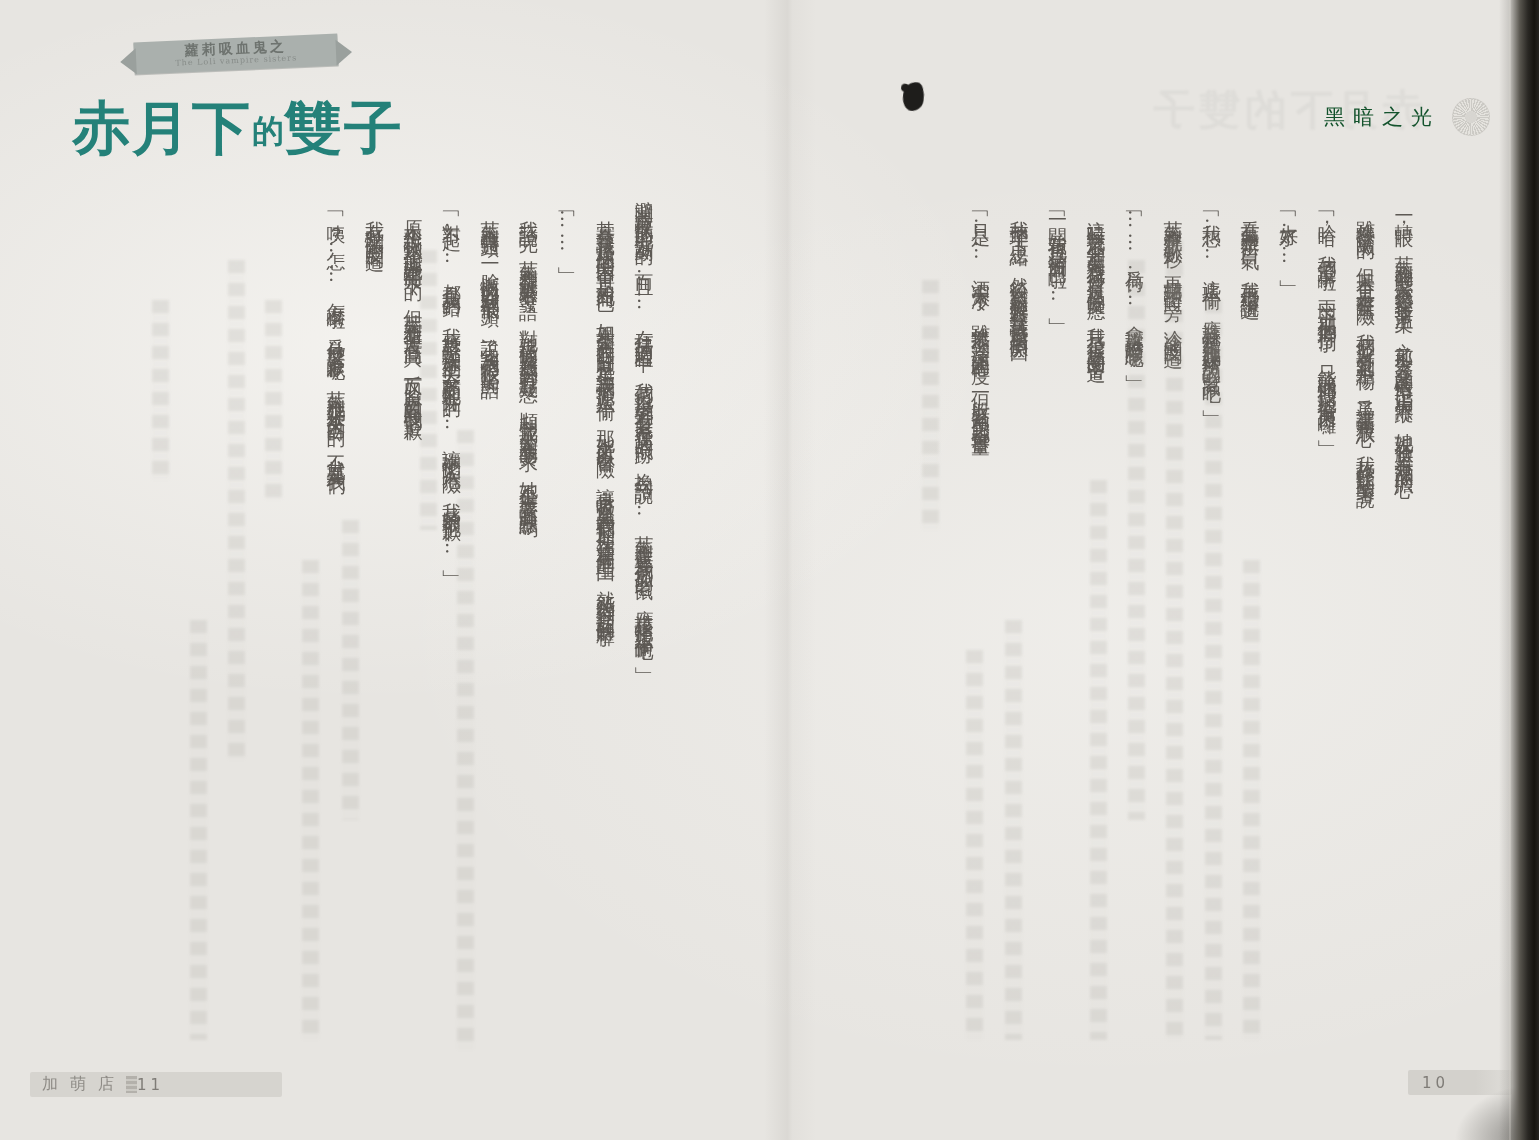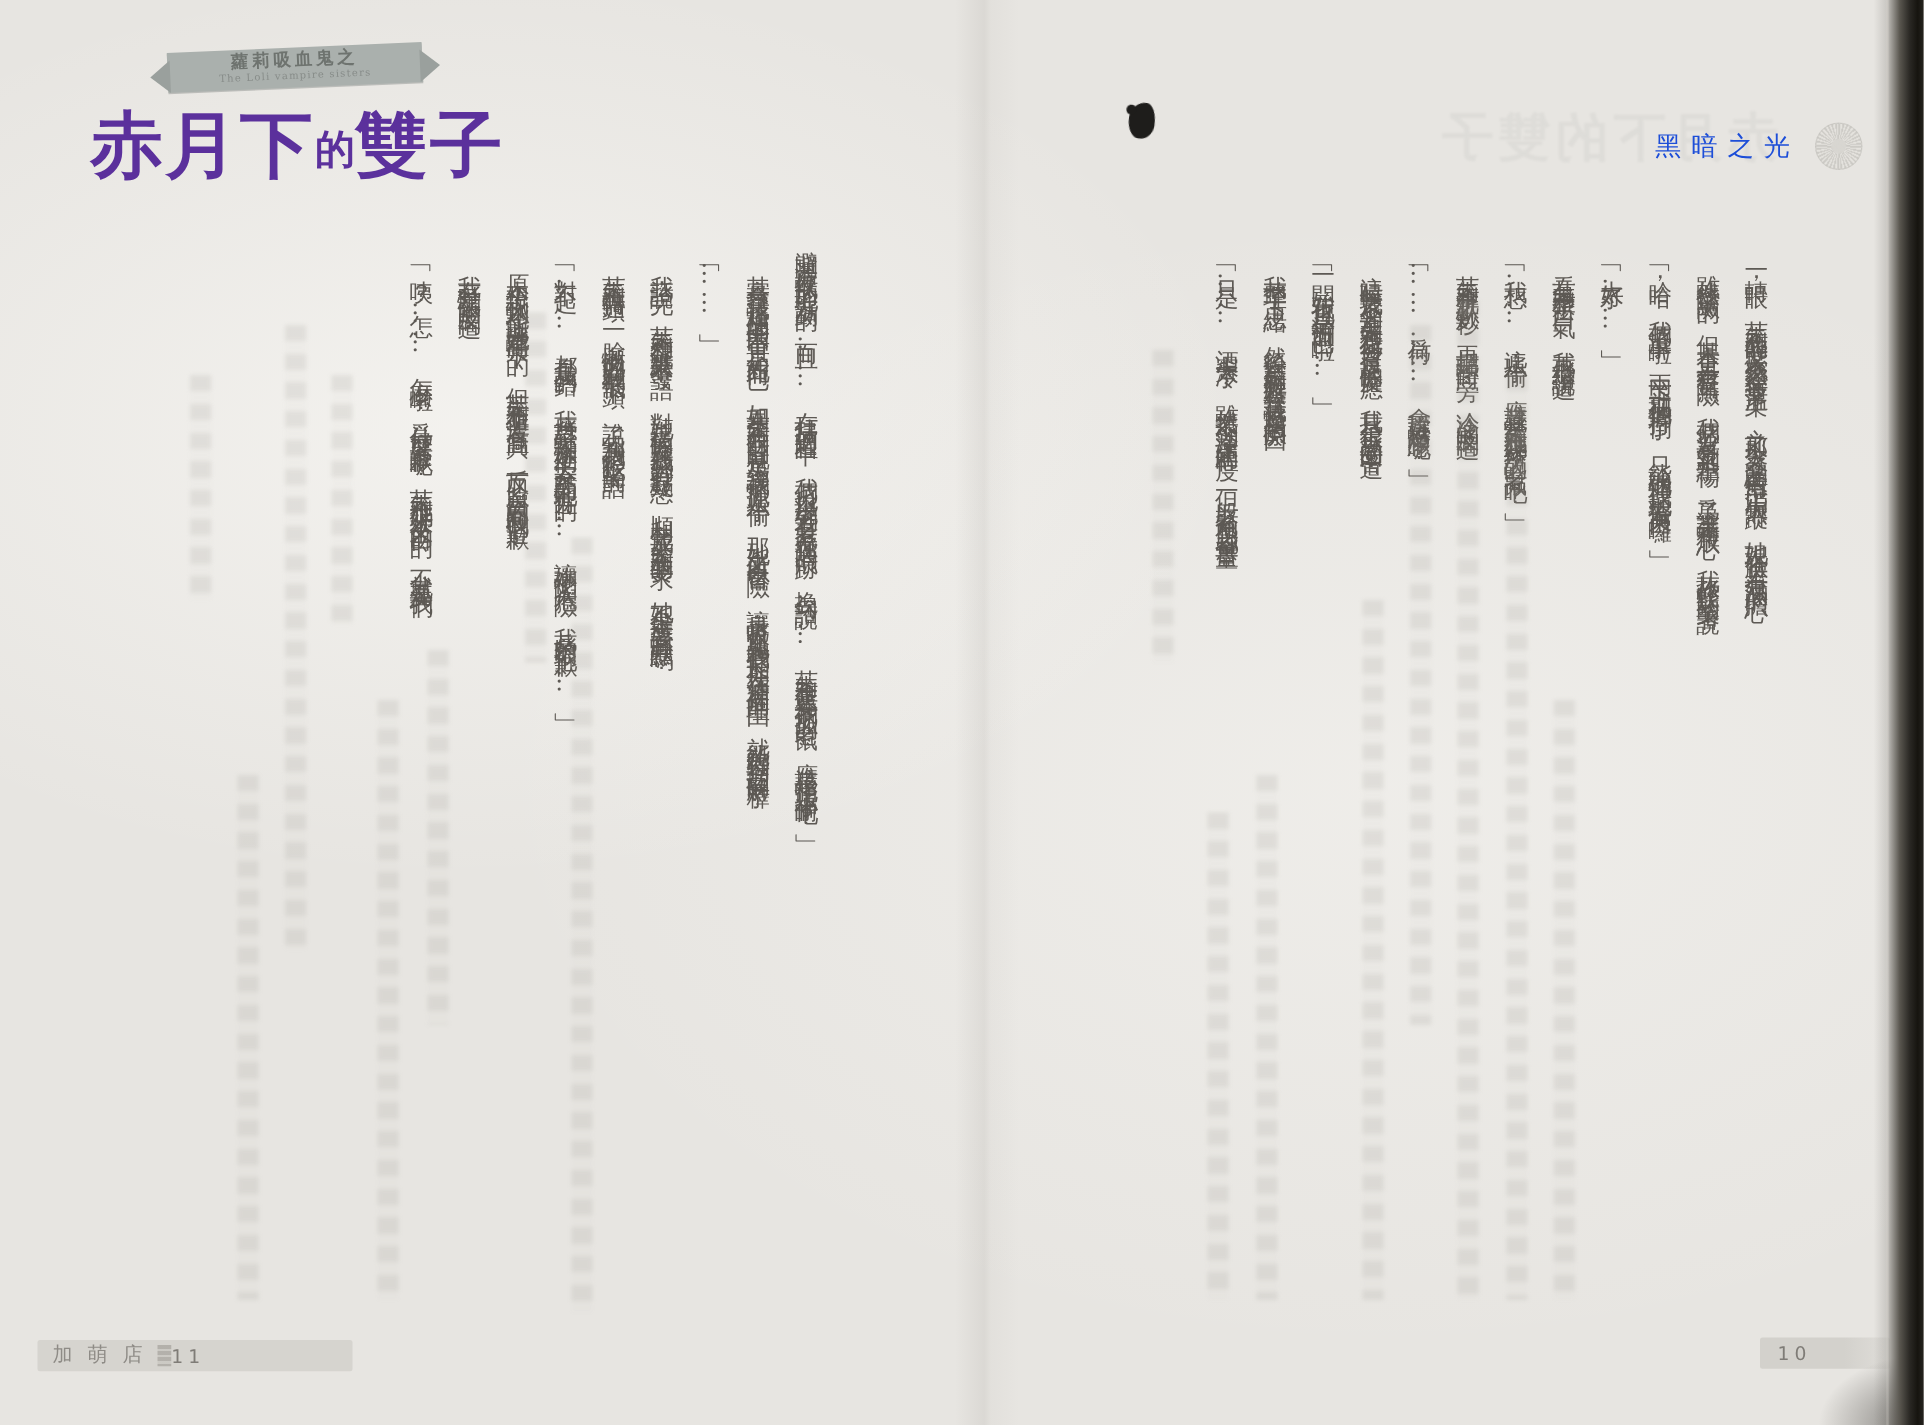--- a/index.html
+++ b/index.html
@@ -41,29 +41,29 @@
     box-shadow:0 1px 0 rgba(120,125,122,.4);
   }
   .ribbon::before, .ribbon::after {
     content:""; position:absolute; top:6px; width:0; height:0;
     border-top:13px solid transparent; border-bottom:13px solid transparent;
   }
   .ribbon::before { left:-14px; border-right:16px solid #9aa09d; }
   .ribbon::after  { right:-14px; border-left:16px solid #9aa09d; }
   .ribbon-zh { font-size:14px; font-weight:bold; letter-spacing:3px; color:#6e736f; line-height:15px; }
   .ribbon-en { font-size:8px; letter-spacing:1px; color:#878c89; line-height:10px; }
-  .big-title { margin-top:8px; color:#4c1d95; font-weight:bold; white-space:nowrap; opacity:.9;font-family:Liberation Mono, monospace; }
+  .big-title { margin-top:20px; color:#0f766e; font-weight:bold; white-space:nowrap; opacity:.9;font-family:Liberation Mono, monospace; }
   .big-title .t-main { font-size:58px; letter-spacing:2px; }
   .big-title .t-de   { font-size:32px; vertical-align:6px; }
 
   
   .chapter {
     position:absolute; right:49px; top:98px; display:flex; align-items:center; gap:12px;
   }
-  .chapter-label { font-size:21px; letter-spacing:8px; color:#1d4ed8; }
+  .chapter-label { font-size:21px; letter-spacing:8px; color:#14532d; }
   .flower {
     width:38px; height:38px; border-radius:50%; opacity:.5;
     border:1px solid rgba(165,163,156,.6);
     background:
       radial-gradient(circle at 50% 50%, rgba(200,198,192,.95) 0 22%, rgba(200,198,192,0) 24%),
       repeating-conic-gradient(rgba(168,166,160,.85) 0deg 5deg, rgba(226,224,219,.9) 5deg 10deg);
   }
   .ghost-title {
     position:absolute; left:1148px; top:82px; font-size:42px; font-weight:bold;
     letter-spacing:4px; color:#6d726f; opacity:.07; white-space:nowrap;

